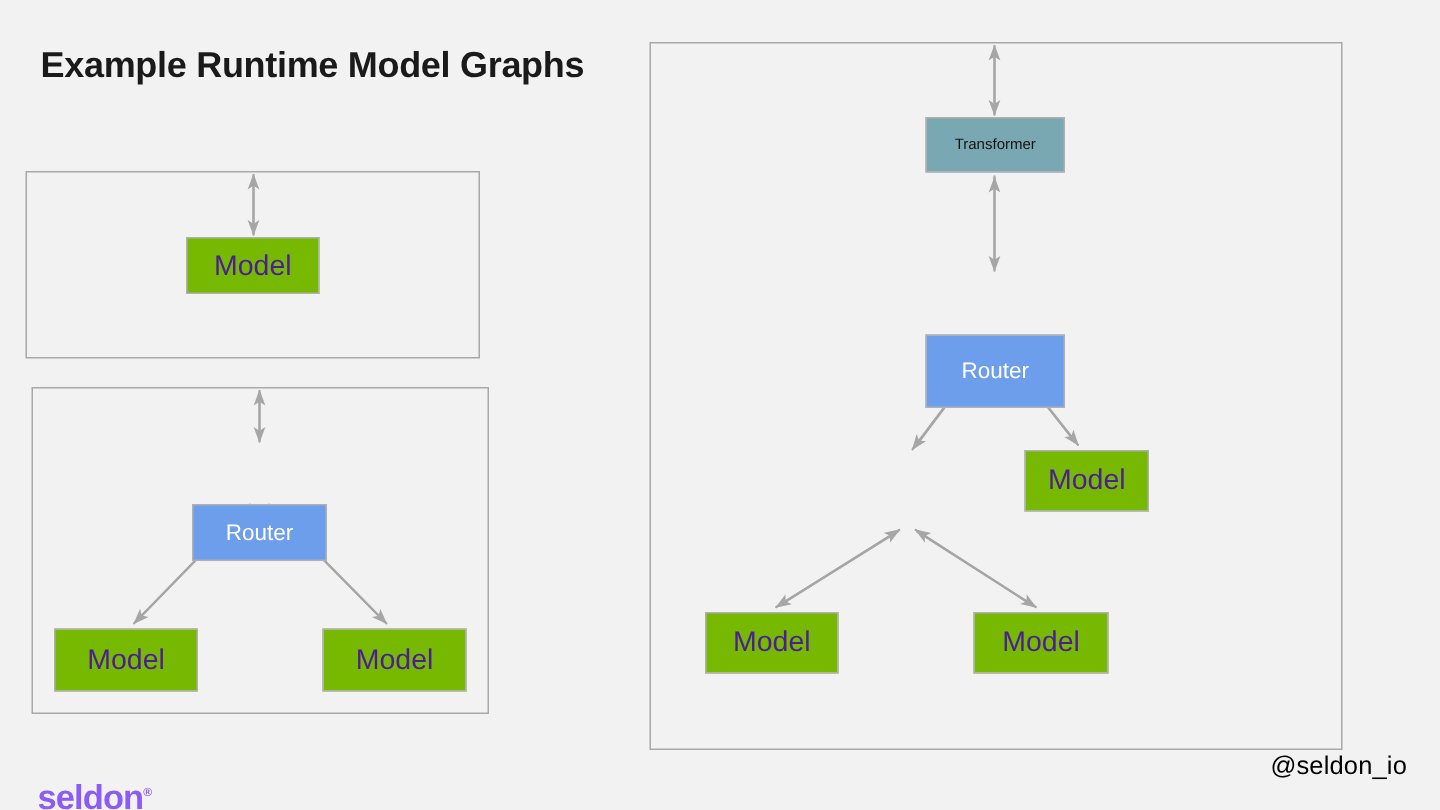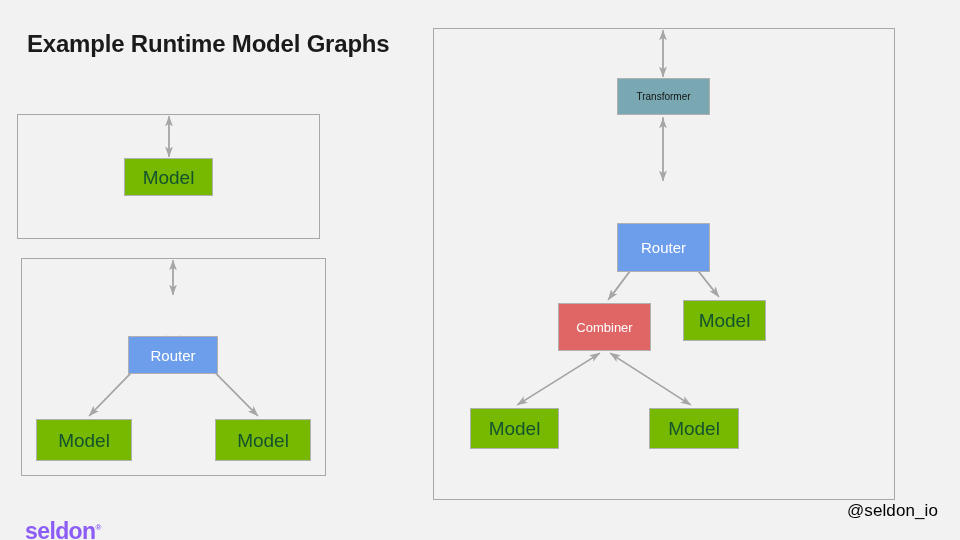--- a/index.html
+++ b/index.html
@@ -52,21 +52,21 @@
     border: 1px solid #b0b0b0;
     display: flex;
     align-items: center;
     justify-content: center;
     text-align: right;
     line-height: 1;
     white-space: nowrap;
   }
   .node-model {
     background: #76b900;
-    color: #14532d;
+    color: #4c1d95;
     font-size: 19px;
   }
   .node-router {
     background: #6d9eeb;
     color: #ffffff;
     font-size: 15px;
     margin-top: 40px;
   }
   .node-combiner {
     background: #e06666;
@@ -204,21 +204,20 @@
   </svg>
 
   <div class="node node-model" id="n-model-single">Model</div>
 
   <div class="node node-router" id="n-router-2">Router</div>
   <div class="node node-model" id="n-model-2a">Model</div>
   <div class="node node-model" id="n-model-2b">Model</div>
 
   <div class="node node-transformer" id="n-transformer">Transformer</div>
   <div class="node node-router" id="n-router-3">Router</div>
-  <div class="node node-combiner" id="n-combiner">Combiner</div>
   <div class="node node-model" id="n-model-3top">Model</div>
   <div class="node node-model" id="n-model-3a">Model</div>
   <div class="node node-model" id="n-model-3b">Model</div>
 
   <div id="seldon-logo"><span>seldon</span><span class="tm">®</span></div>
 
   <div id="handle">@seldon_io</div>
 
 </div>
 

